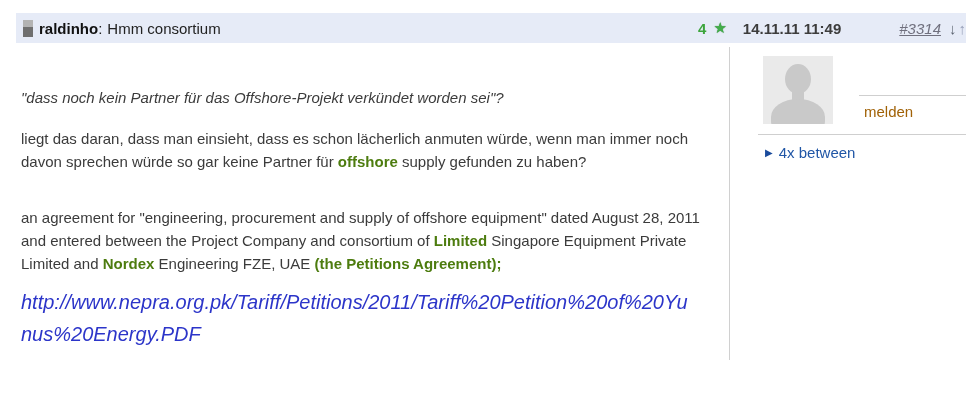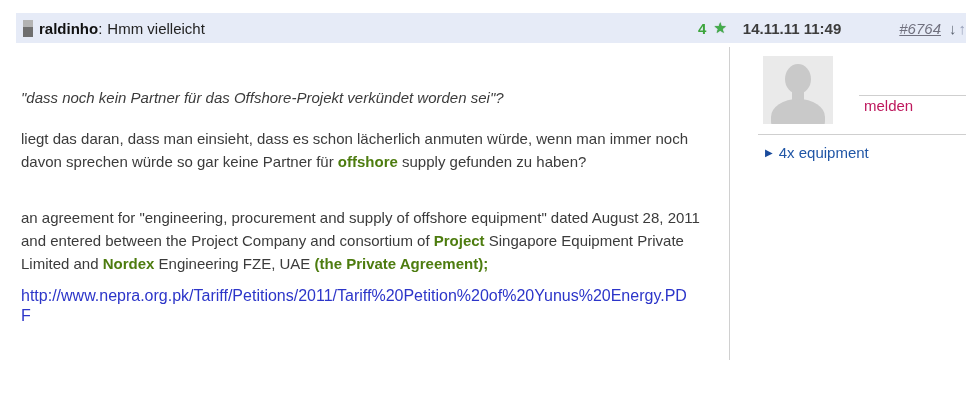--- a/index.html
+++ b/index.html
@@ -27,79 +27,79 @@
   .arrow.down{color:#5f6673;margin-right:2px;}
   .arrow.up{color:#9aa2ba;}
   
   .content{position:absolute;left:5px;top:86px;width:697px;font-size:15px;line-height:23px;}
   .content p{margin:0;}
   .quote-line{font-style:italic;}
   .p2{margin-top:18px !important;}
   .p3{margin-top:13px !important;}
   .p4{margin-top:33px !important;}
   .content b{color:#4d7c0f;}
-  .link-para{margin-top:11px !important;font-size:16px;line-height:20px;width:668px;word-break:break-all;}
+  .link-para{margin-top:11px !important;font-size:20px;line-height:32px;width:668px;word-break:break-all;font-style:italic;}
   .link-para a{color:#2c35c9;text-decoration:none;cursor:pointer;}
   
   .vdivider{position:absolute;left:713px;top:47px;width:1px;height:361px;background:#d0d0d0;}
   .avatar{position:absolute;left:747px;top:56px;width:70px;height:68px;background:#eaeaea;overflow:hidden;cursor:pointer;}
   .avatar .head{position:absolute;left:22px;top:8px;width:26px;height:30px;border-radius:13px/15px;background:#c9c9c9;}
   .avatar .neck{position:absolute;left:29px;top:33px;width:12px;height:14px;background:#c9c9c9;}
   .avatar .shoulders{position:absolute;left:8px;top:43px;width:54px;height:40px;border-radius:27px/18px;background:#c9c9c9;}
   .rate-btn{
     position:absolute;left:841px;top:55px;width:120px;height:30px;
     background:#fdfdfd;border:1px solid #8e8e8e;
     box-shadow:1px 2px 0 #b5b5b5, -1px -1px 0 #e9e9e9;
     font-family:"Liberation Sans","DejaVu Sans",sans-serif;font-size:15px;color:#1d1d1d;cursor:pointer;
   }
   .hdivider{position:absolute;height:1px;background:#cfcfcf;}
   .d1{left:843px;top:95px;width:123px;}
   .d2{left:742px;top:134px;width:224px;}
-  .report{position:absolute;left:848px;top:97px;font-size:15px;color:#be185d;text-decoration:none;cursor:pointer;text-align:center;}
+  .report{position:absolute;left:848px;top:103px;font-size:15px;color:#a16207;text-decoration:none;cursor:pointer;text-align:center;}
   .rated-row{position:absolute;left:749px;top:144px;font-size:15px;color:#2056a6;cursor:pointer;display:flex;align-items:center;}
   .rated-row .tri{font-size:10px;color:#1a4b9c;margin-right:6px;}
 </style>
 </head>
 <body>
 
 <div class="page">
 
   <div class="header-bar">
     <span class="user-icon">
         <span class="icon-top"></span>
       </span>
     <a class="username">raldinho</a>
       <span class="header-sep">:</span>
-    <span class="header-title">Hmm vielleicht</span>
+    <span class="header-title">Hmm consortium</span>
     <span class="spacer"></span>
     <span class="rating-count">4</span>
     <span class="star">★</span>
     <span class="timestamp">14.11.11 11:49</span>
-    <a class="post-number">#6764</a>
+    <a class="post-number">#3314</a>
     <a class="arrow down">↓</a>
     <a class="arrow up">↑</a>
   </div>
 
   <div class="content">
     <p class="quote-line">"dass noch kein Partner für das Offshore-Projekt verkündet worden sei"?</p>
     <p class="p2"><span>liegt das daran, dass man einsieht, dass es schon lächerlich anmuten würde, wenn man immer noch davon sprechen würde so gar keine Partner für </span><b>offshore</b><span> supply gefunden zu haben?</span></p>
-    <p class="p4"><span>an agreement for "engineering, procurement and supply of offshore equipment" dated August 28, 2011 and entered between the Project Company and consortium of </span><b>Project</b><span> Singapore Equipment Private Limited and </span><b>Nordex</b><span> Engineering FZE, UAE </span><b>(the Private Agreement);</b></p>
+    <p class="p4"><span>an agreement for "engineering, procurement and supply of offshore equipment" dated August 28, 2011 and entered between the Project Company and consortium of </span><b>Limited</b><span> Singapore Equipment Private Limited and </span><b>Nordex</b><span> Engineering FZE, UAE </span><b>(the Petitions Agreement);</b></p>
     <p class="link-para"><a>http://www.nepra.org.pk/Tariff/Petitions/2011/Tariff%20Petition%20of%20Yunus%20Energy.PDF</a></p>
   </div>
 
   <div class="vdivider"></div>
 
   <div class="avatar">
     <div class="head"></div>
     <div class="neck"></div>
     <div class="shoulders"></div>
   </div>
 
   <div class="hdivider d1"></div>
   <a class="report">melden</a>
   <div class="hdivider d2"></div>
 
   <div class="rated-row">
     <span class="tri">▶</span>
-    <span>4x equipment</span>
+    <span>4x between</span>
   </div>
 
 </div>
 
 </body></html>

